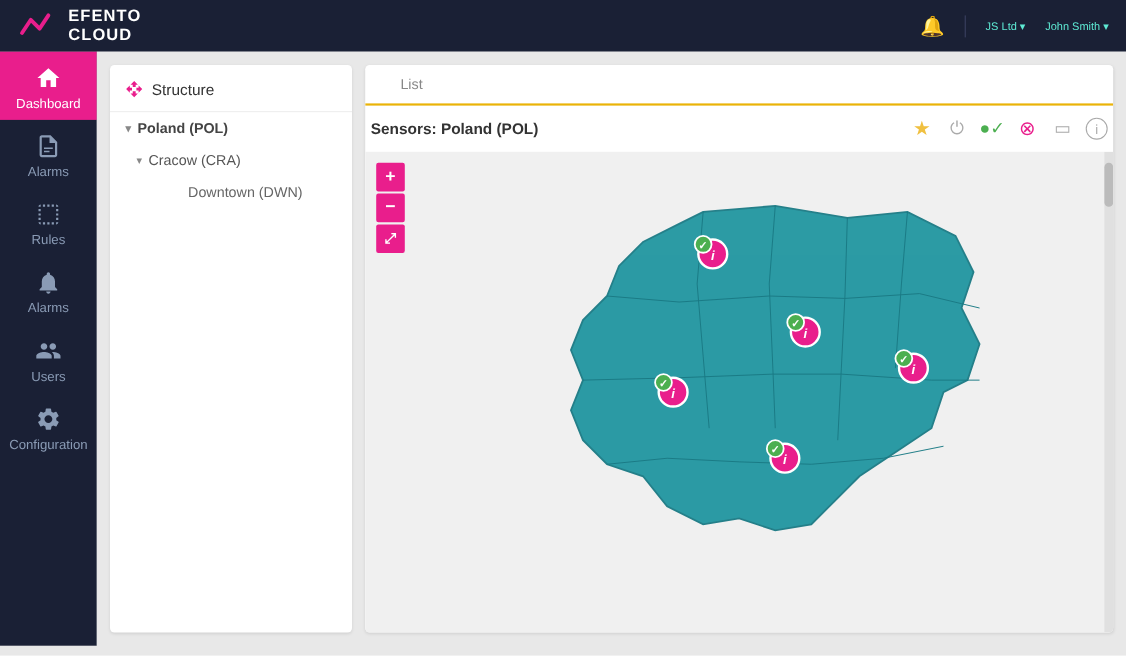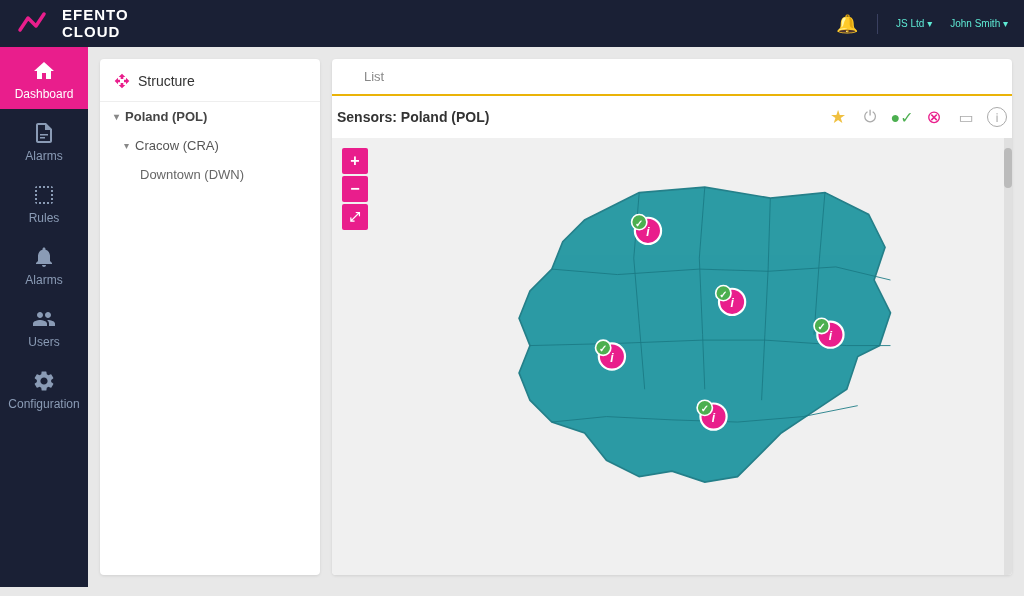--- a/index.html
+++ b/index.html
@@ -112,21 +112,21 @@
       padding: 7px 14px;
       font-size: 13px;
       color: #333;
       cursor: pointer;
       display: flex;
       align-items: center;
       gap: 4px;
     }
     .tree-item.level-0 { font-weight: 600; color: #444; }
     .tree-item.level-1 { padding-left: 24px; font-weight: 500; color: #555; }
-    .tree-item.level-2 { padding-left: 40px; color: #666; }
+    .tree-item.level-2 { padding-left: 40px; color: #666; justify-content: center; }
     .tree-arrow { color: #888; font-size: 10px; margin-right: 2px; }
 
     
     .map-panel {
       flex: 1;
       background: #fff;
       border-radius: 4px;
       box-shadow: 0 1px 3px rgba(0,0,0,0.1);
       display: flex;
       flex-direction: column;

